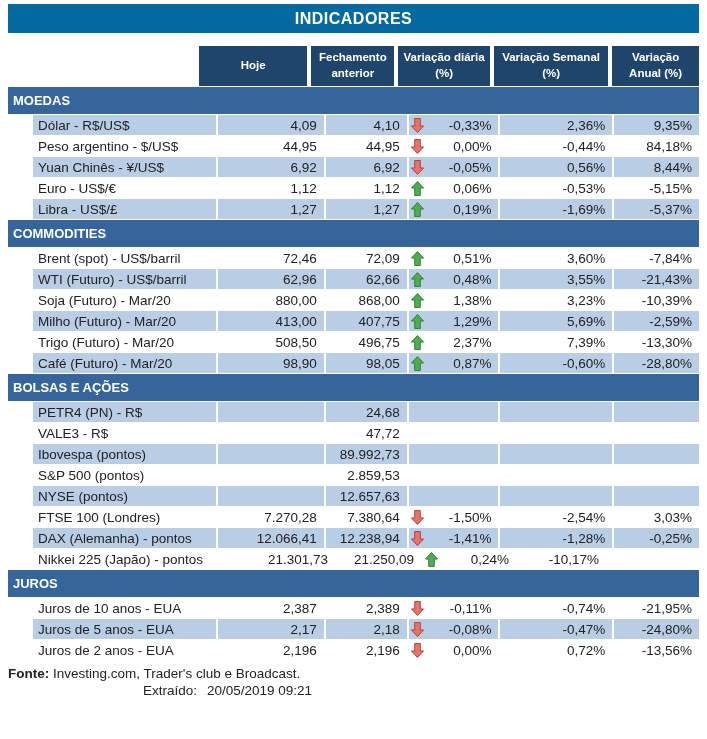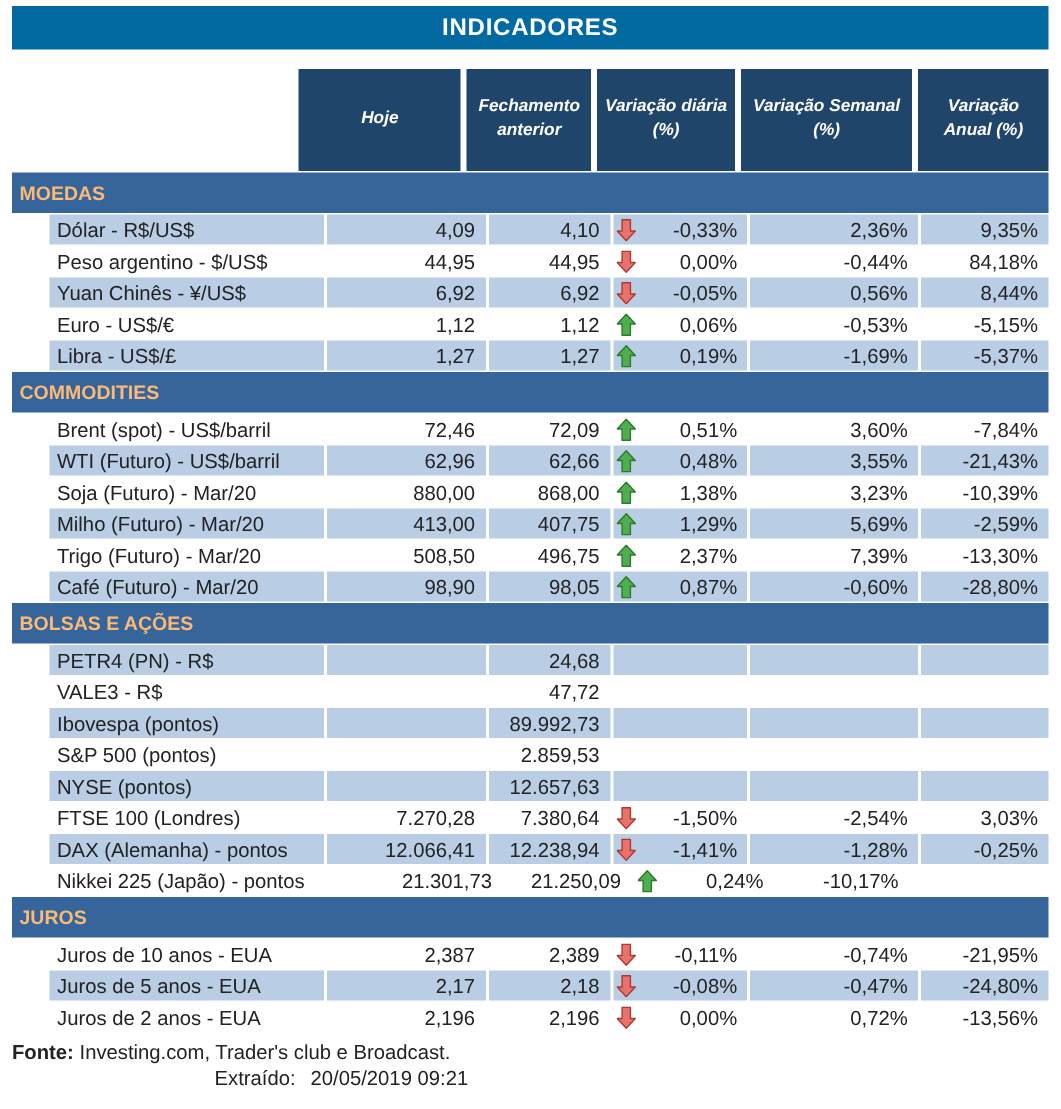--- a/index.html
+++ b/index.html
@@ -8,34 +8,34 @@
     font-family:"Liberation Sans", sans-serif;
     color:#222;
   }
   .sheet{box-sizing:border-box;width:707px;height:739px;padding:4px 8px 0 8px;background:#fff;}
   .title-bar{
     height:29px;background:#0369a1;color:#fff;
     display:flex;align-items:center;justify-content:center;
     font-weight:bold;font-size:16px;letter-spacing:.5px;
     margin-bottom:13px;
   }
-  .header-row{display:flex;gap:4px;height:68px;margin-bottom:1px;font-style:italic;}
+  .header-row{display:flex;gap:4px;height:40px;margin-bottom:1px;}
   .h-spacer{width:190px;background:#fff;}
   .hcell{
     background:#20456A;color:#fff;font-weight:bold;font-size:11.5px;line-height:1.35;
     display:flex;align-items:center;justify-content:center;text-align:center;
     box-sizing:border-box;padding:0 4px;
   }
   .w-hoje{width:110px;}
   .w-fech{width:84px;}
   .w-diaria{width:93px;}
   .w-sem{width:116px;}
   .w-anual{width:88px;}
   .section-bar{
-    height:27px;background:#35659B;color:#fdba74;font-weight:bold;font-size:13px;
+    height:27px;background:#35659B;color:#ffffff;font-weight:bold;font-size:13px;
     display:flex;align-items:center;padding:0 5px;margin-bottom:1px;box-sizing:border-box;
   }
   .row{display:flex;gap:2px;height:20px;margin-bottom:1px;font-size:13.5px;}
   .cell{display:flex;align-items:center;box-sizing:border-box;}
   .c-label{width:190px;padding-left:5px;margin-left:25px;}
   .c-num{justify-content:flex-end;padding-right:7px;}
   .c-diaria{justify-content:space-between;padding-left:2px;padding-right:7px;}
   .c-diaria .val{margin-left:auto;}
   .blue{background:#B9CDE5;}
   .white{background:#fff;}

